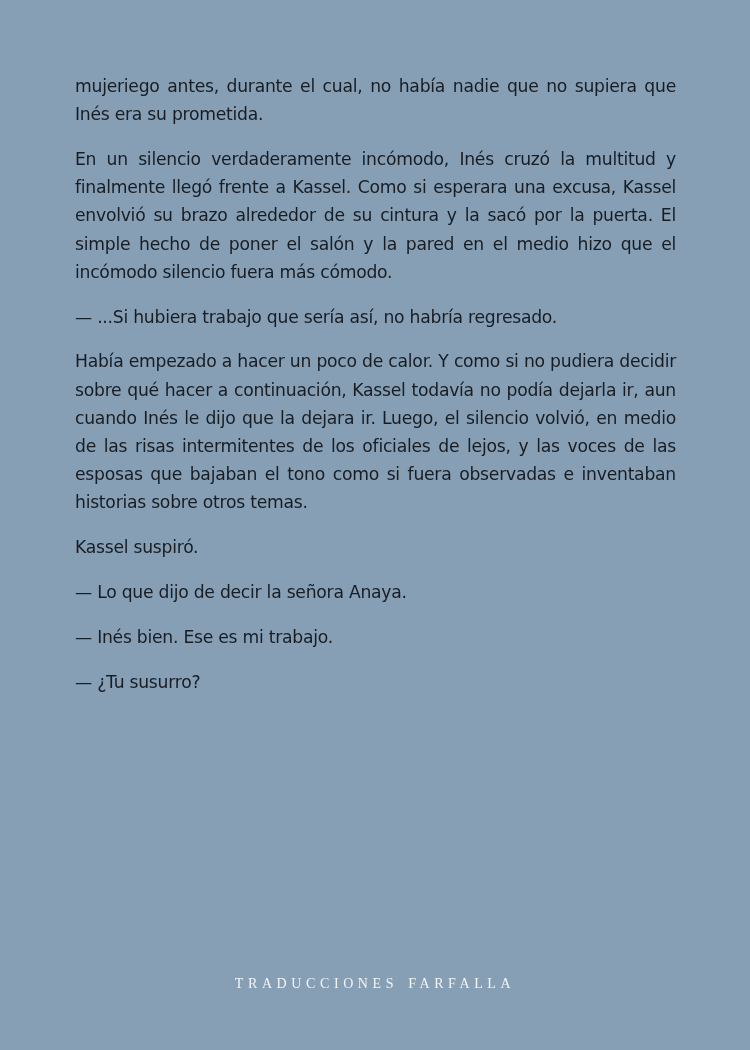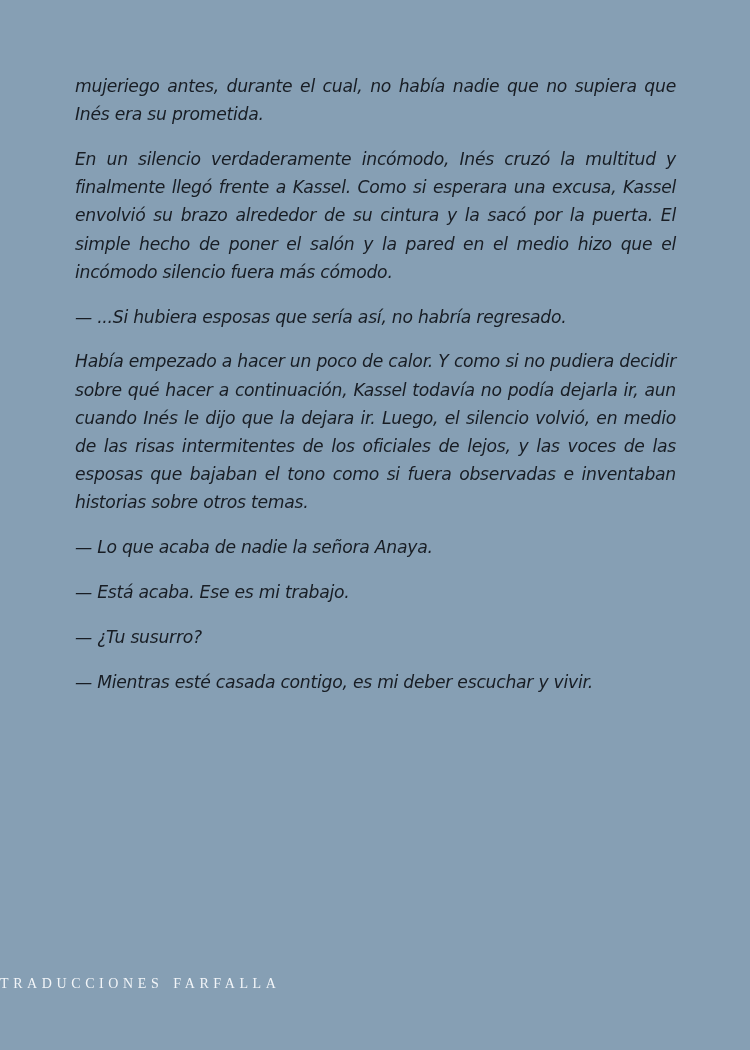--- a/index.html
+++ b/index.html
@@ -22,46 +22,46 @@
       font-size: 17.2px;
       line-height: 28.2px;
       color: #181d24;
       letter-spacing: -0.25px;
       word-spacing: 0px;
     }
     .page-body p {
       margin: 0 0 16.6px 0;
       text-align: justify;
       text-align-last: left;
-      font-style: italic;
     }
     .footer {
       position: absolute;
       left: 0;
       right: 0;
       top: 976px;
+      text-align: center;
       font-family: "Liberation Serif", "DejaVu Serif", serif;
       font-size: 14px;
       letter-spacing: 4.6px;
       color: #f2f5f8;
     }
     .footer .gap {
       display: inline-block;
       width: 10px;
     }
   </style>
 </head>
 <body>
 
 <div class="page-body">
   <p>mujeriego antes, durante el cual, no había nadie que no supiera que Inés era su prometida.</p>
   <p>En un silencio verdaderamente incómodo, Inés cruzó la multitud y finalmente llegó frente a Kassel. Como si esperara una excusa, Kassel envolvió su brazo alrededor de su cintura y la sacó por la puerta. El simple hecho de poner el salón y la pared en el medio hizo que el incómodo silencio fuera más cómodo.</p>
-  <p>— ...Si hubiera esposas que sería así, no habría regresado.</p>
+  <p>— ...Si hubiera trabajo que sería así, no habría regresado.</p>
   <p>Había empezado a hacer un poco de calor. Y como si no pudiera decidir sobre qué hacer a continuación, Kassel todavía no podía dejarla ir, aun cuando Inés le dijo que la dejara ir. Luego, el silencio volvió, en medio de las risas intermitentes de los oficiales de lejos, y las voces de las esposas que bajaban el tono como si fuera observadas e inventaban historias sobre otros temas.</p>
-  <p>— Lo que acaba de nadie la señora Anaya.</p>
-  <p>— Está acaba. Ese es mi trabajo.</p>
+  <p>Kassel suspiró.</p>
+  <p>— Lo que dijo de decir la señora Anaya.</p>
+  <p>— Inés bien. Ese es mi trabajo.</p>
   <p>— ¿Tu susurro?</p>
-  <p>— Mientras esté casada contigo, es mi deber escuchar y vivir.</p>
 </div>
 
 <div class="footer">
   <span>TRADUCCIONES</span><span class="gap"></span><span>FARFALLA</span>
 </div>
 
 </body></html>

